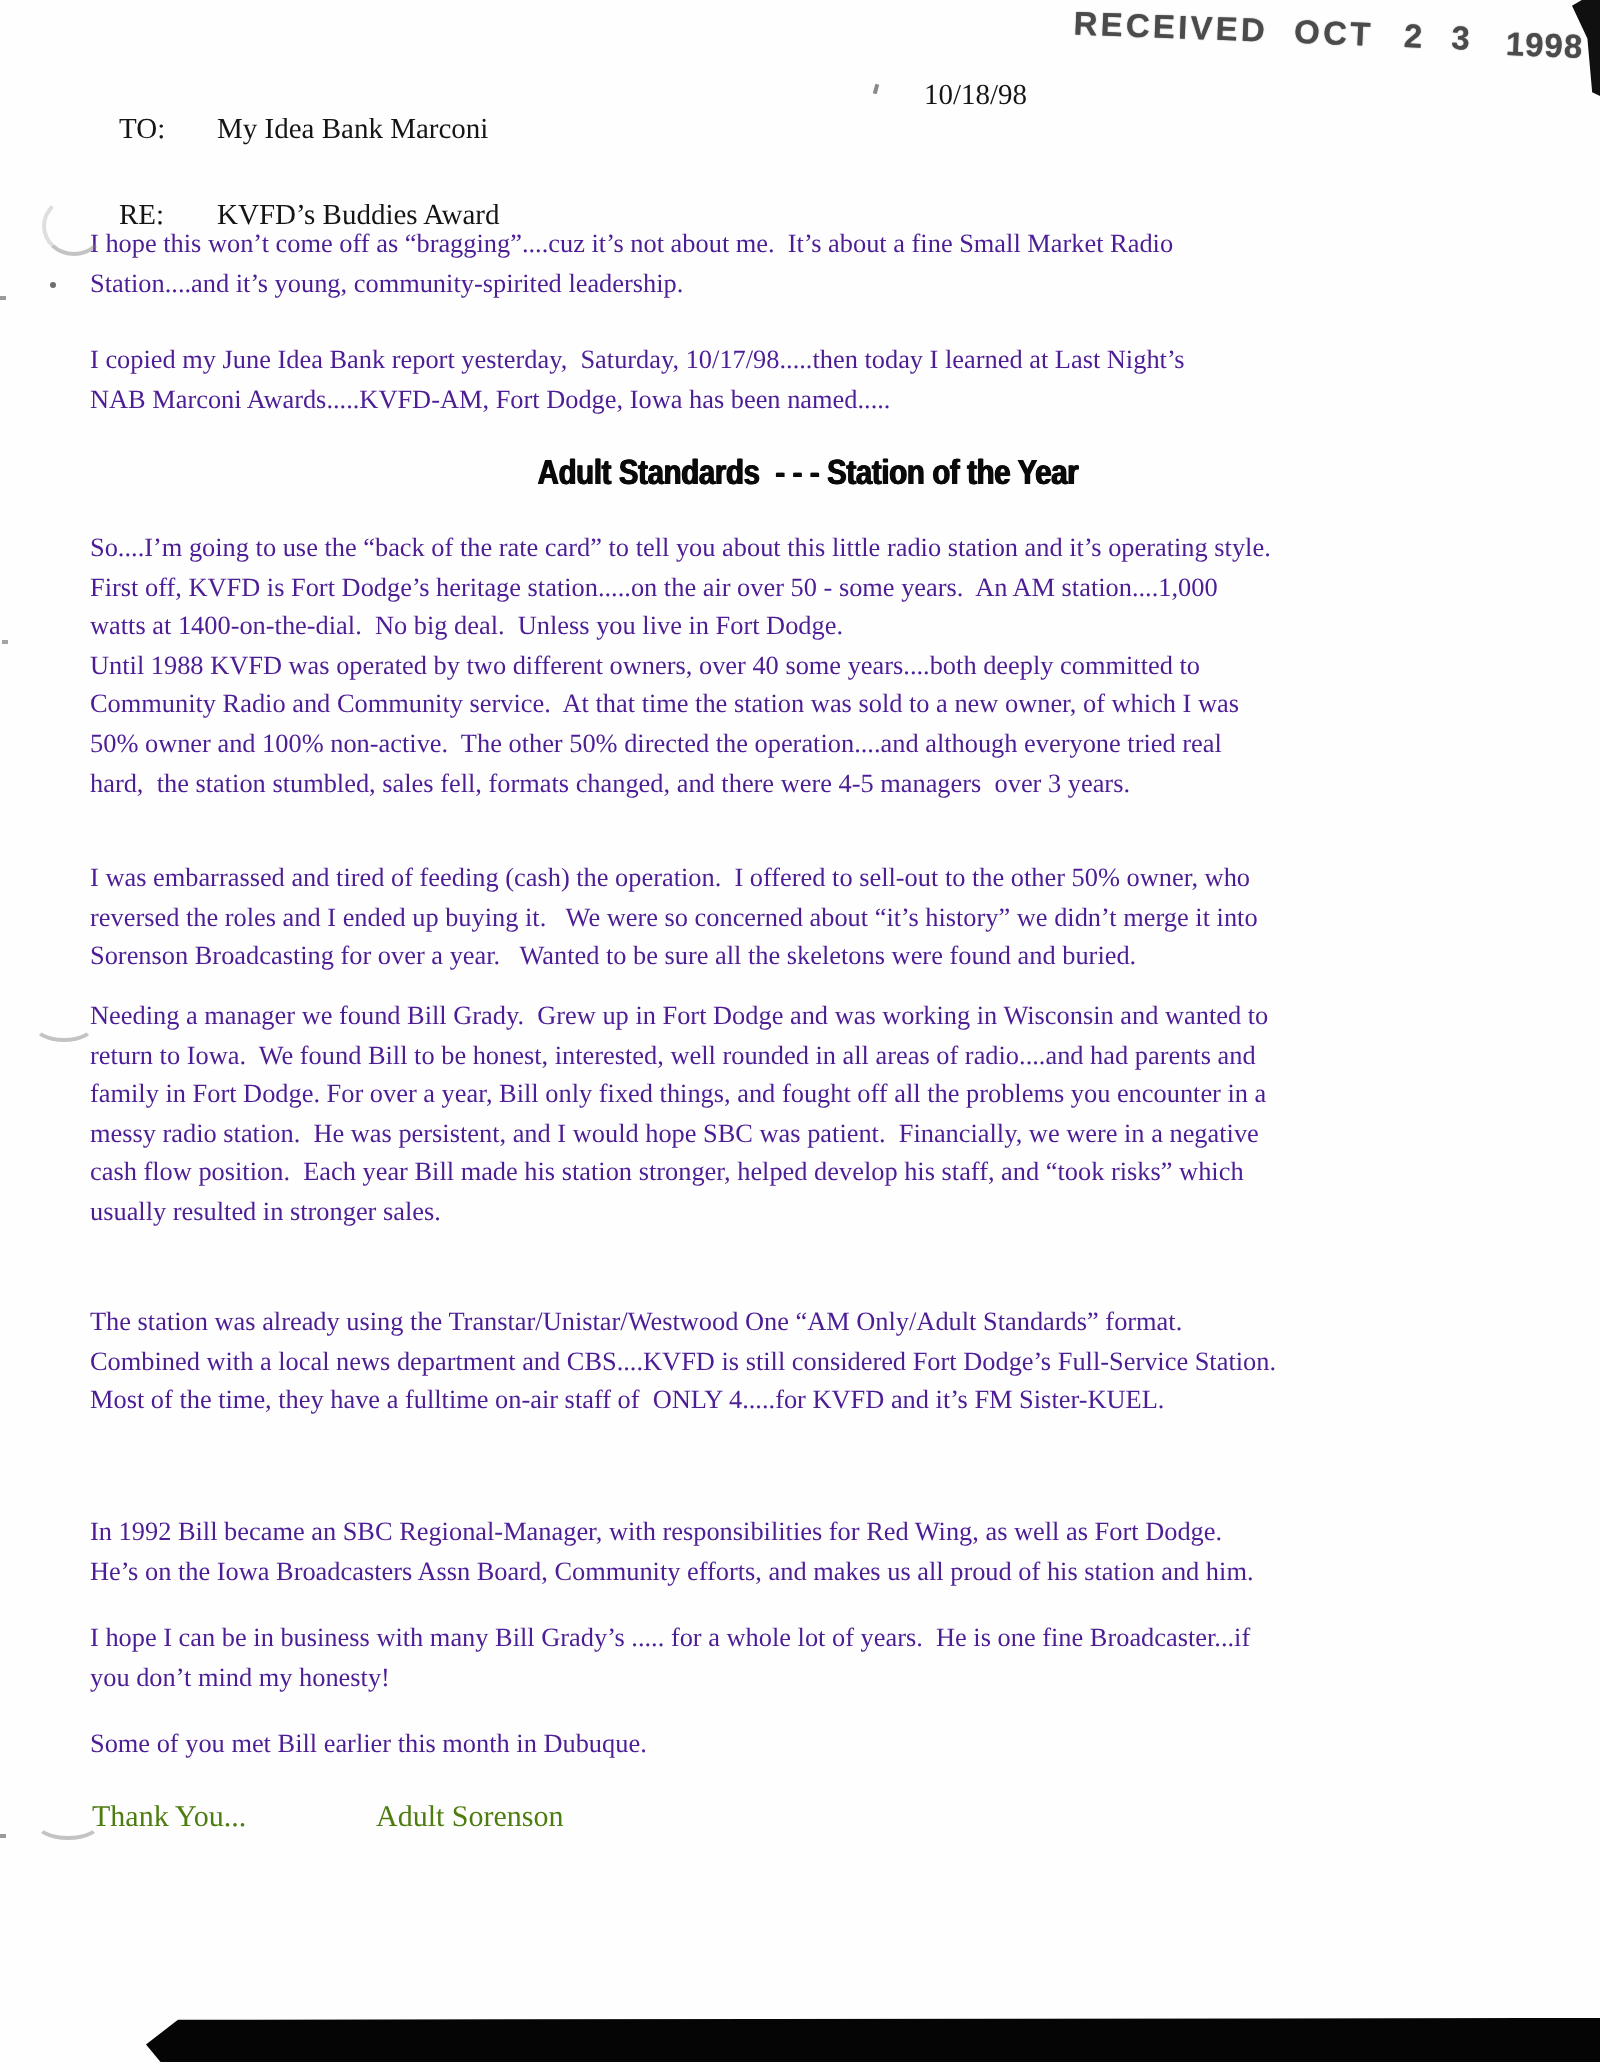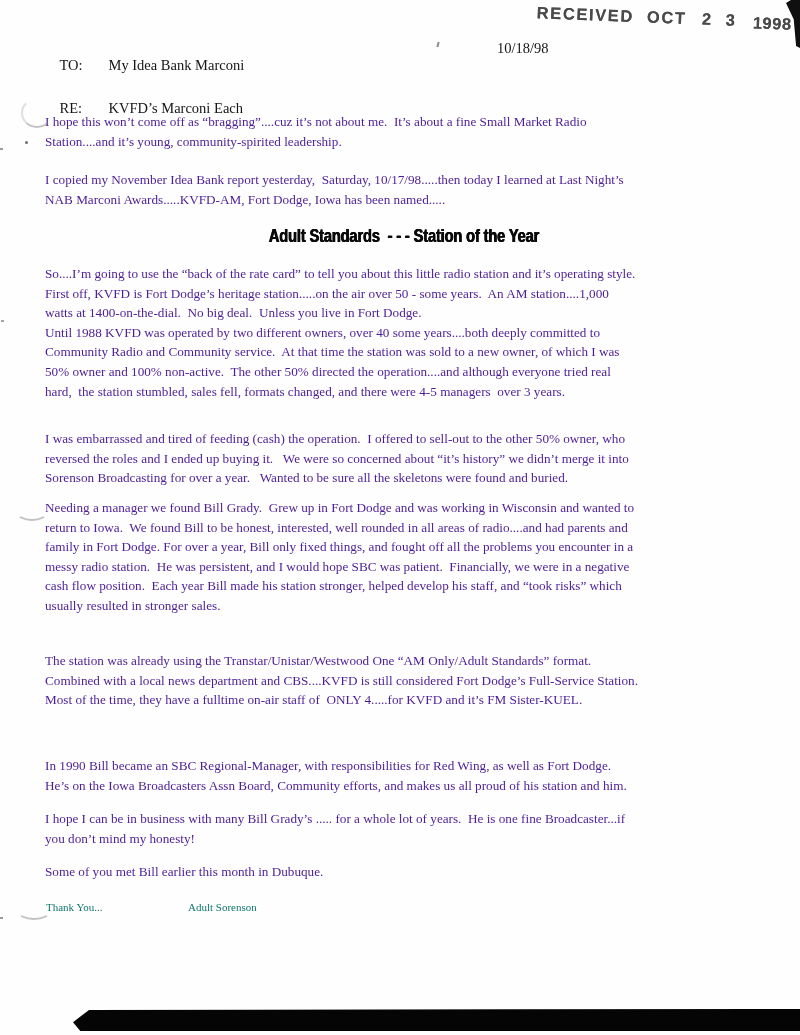--- a/index.html
+++ b/index.html
@@ -10,21 +10,21 @@
     overflow: hidden;
     font-family: "Liberation Serif", serif;
   }
   .page { position: absolute; inset: 0; background: #fefefe; }
 
   
   .hline { position: absolute; left: 45px; font-size: 14.5px; color: #151515; white-space: pre; }
   .to-line { top: 40px; }
   .re-line { top: 83px; }
   .hlabel { display: inline-block; width: 49px; }
-  .date { position: absolute; left: 417px; top: 0; margin-left: 35px; }
+  .date { position: absolute; left: 417px; top: 0; }
 
   
   .stamp {
     position: absolute; top: 13px; right: 8px;
     transform: rotate(2.2deg);
     transform-origin: right top;
     font-family: "Liberation Sans", sans-serif;
     font-weight: 700; font-size: 16.5px;
     color: #242424; opacity: .82;
     letter-spacing: 1.6px;
@@ -62,21 +62,21 @@
     font-weight: 700; font-size: 17.5px;
     color: #0a0a0a;
     transform: scaleX(0.84);
     transform-origin: center;
     letter-spacing: -0.2px;
     text-shadow: 0.5px 0 0 #0a0a0a, -0.3px 0 0 #0a0a0a;
     white-space: pre;
   }
 
   
-  .signoff { position: absolute; left: 46px; top: 901px; font-size: 11px; color: #0f766e; }
+  .signoff { position: absolute; left: 46px; top: 901px; font-size: 15px; color: #4d7c0f; }
   .signature { position: absolute; left: 142px; top: 0; white-space: pre; }
 
   
   .bottom-bar {
     position: absolute; left: 73px; right: 0; top: 1009px; height: 22px;
     background: #050505;
     clip-path: polygon(0 60%, 2.2% 4%, 100% 0, 100% 100%, 1% 100%);
   }
   .corner-streak {
     position: absolute; top: 0; right: 0; width: 14px; height: 48px;
@@ -110,26 +110,26 @@
     <span class="s3">2 3</span>
     <span class="s4">1998</span>
   </div>
 
   <div class="hline to-line">
     <span class="hlabel">TO:</span><span>My Idea Bank Marconi</span>
     <span class="date">10/18/98</span>
   </div>
 
   <div class="hline re-line">
-    <span class="hlabel">RE:</span><span>KVFD’s Marconi Each</span>
+    <span class="hlabel">RE:</span><span>KVFD’s Buddies Award</span>
   </div>
 
   <div class="para p1">I hope this won’t come off as “bragging”....cuz it’s not about me.  It’s about a fine Small Market Radio
 Station....and it’s young, community-spirited leadership.</div>
-  <div class="para p2">I copied my November Idea Bank report yesterday,  Saturday, 10/17/98.....then today I learned at Last Night’s
+  <div class="para p2">I copied my June Idea Bank report yesterday,  Saturday, 10/17/98.....then today I learned at Last Night’s
 NAB Marconi Awards.....KVFD-AM, Fort Dodge, Iowa has been named.....</div>
 
   <div class="heading-row">
     <span class="heading-text">Adult Standards  - - - Station of the Year</span>
   </div>
 
   <div class="para p3">So....I’m going to use the “back of the rate card” to tell you about this little radio station and it’s operating style.
 First off, KVFD is Fort Dodge’s heritage station.....on the air over 50 - some years.  An AM station....1,000
 watts at 1400-on-the-dial.  No big deal.  Unless you live in Fort Dodge.
 Until 1988 KVFD was operated by two different owners, over 40 some years....both deeply committed to
@@ -141,21 +141,21 @@
 Sorenson Broadcasting for over a year.   Wanted to be sure all the skeletons were found and buried.</div>
   <div class="para p5">Needing a manager we found Bill Grady.  Grew up in Fort Dodge and was working in Wisconsin and wanted to
 return to Iowa.  We found Bill to be honest, interested, well rounded in all areas of radio....and had parents and
 family in Fort Dodge. For over a year, Bill only fixed things, and fought off all the problems you encounter in a
 messy radio station.  He was persistent, and I would hope SBC was patient.  Financially, we were in a negative
 cash flow position.  Each year Bill made his station stronger, helped develop his staff, and “took risks” which
 usually resulted in stronger sales.</div>
   <div class="para p6">The station was already using the Transtar/Unistar/Westwood One “AM Only/Adult Standards” format.
 Combined with a local news department and CBS....KVFD is still considered Fort Dodge’s Full-Service Station.
 Most of the time, they have a fulltime on-air staff of  ONLY 4.....for KVFD and it’s FM Sister-KUEL.</div>
-  <div class="para p8">In 1990 Bill became an SBC Regional-Manager, with responsibilities for Red Wing, as well as Fort Dodge.
+  <div class="para p8">In 1992 Bill became an SBC Regional-Manager, with responsibilities for Red Wing, as well as Fort Dodge.
 He’s on the Iowa Broadcasters Assn Board, Community efforts, and makes us all proud of his station and him.</div>
   <div class="para p9">I hope I can be in business with many Bill Grady’s ..... for a whole lot of years.  He is one fine Broadcaster...if
 you don’t mind my honesty!</div>
   <div class="para p10">Some of you met Bill earlier this month in Dubuque.</div>
 
   <div class="signoff">
     <span>Thank You...</span>
     <span class="signature">Adult Sorenson</span>
   </div>
 

